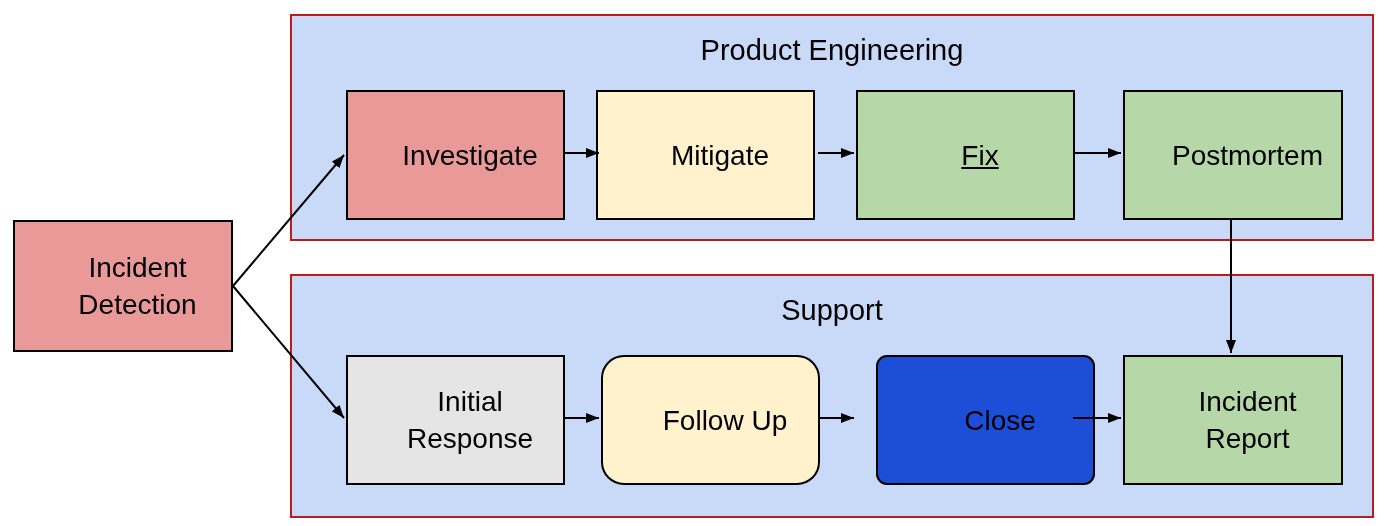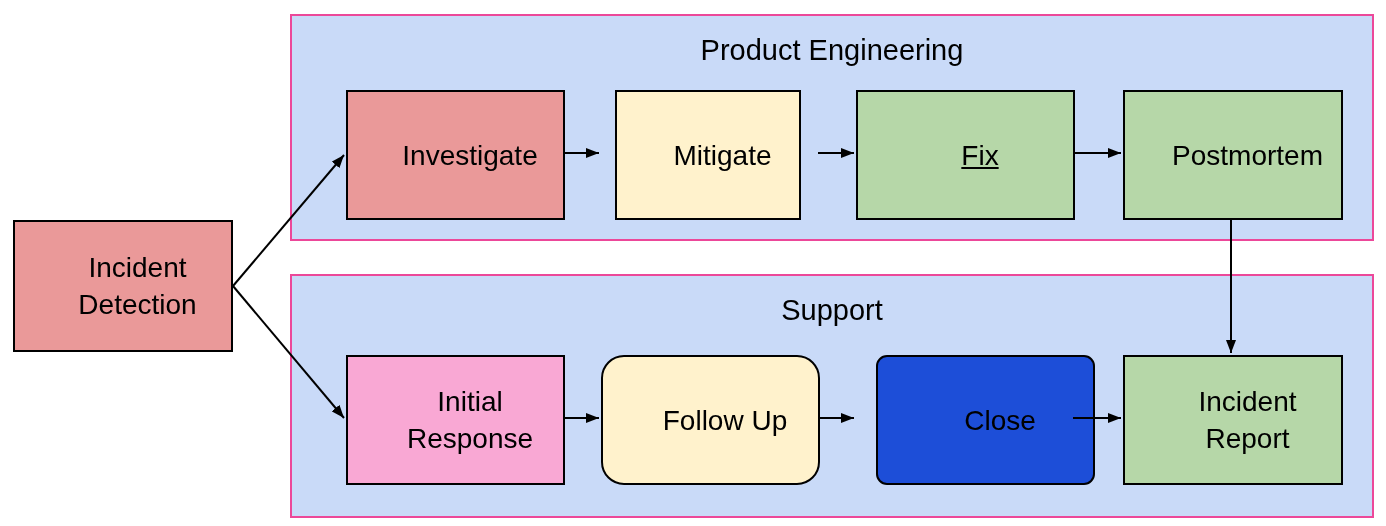--- a/index.html
+++ b/index.html
@@ -8,21 +8,21 @@
     width: 1386px;
     height: 526px;
     background: #ffffff;
     font-family: "Liberation Sans", sans-serif;
     color: #000000;
     overflow: hidden;
   }
   .lane {
     position: absolute;
     box-sizing: border-box;
-    border: 2px solid #ec4899;
+    border: 2px solid #b91c1c;
   }
   .lane-title {
     position: absolute;
     left: 0;
     top: 17px;
     width: 100%;
     text-align: center;
     font-size: 29px;
     line-height: 34px;
     white-space: nowrap;
@@ -60,28 +60,28 @@
 <body>
 
 <div class="canvas">
 
   <div class="node" style="left: 13px; top: 220px; width: 220px; height: 132px; background-color: rgb(234, 153, 153);">Incident
 Detection</div>
 
   <div class="lane" style="left: 290px; top: 14px; width: 1084px; height: 227px; background-color: rgb(201, 218, 248);">
     <div class="lane-title">Product Engineering</div>
     <div class="node" style="left: 54px; top: 74px; width: 219px; height: 130px; background-color: rgb(234, 153, 153);">Investigate</div>
-    <div class="node" style="left: 323px; top: 74px; width: 186px; height: 130px; background-color: rgb(255, 242, 204);">Mitigate</div>
+    <div class="node" style="left: 304px; top: 74px; width: 219px; height: 130px; background-color: rgb(255, 242, 204);">Mitigate</div>
     <div class="node" style="left: 564px; top: 74px; width: 219px; height: 130px; background-color: rgb(182, 215, 168); text-decoration: underline;">Fix</div>
     <div class="node" style="left: 831px; top: 74px; width: 220px; height: 130px; background-color: rgb(182, 215, 168); text-align: right;">Postmortem</div>
   </div>
 
   <div class="lane" style="left: 290px; top: 274px; width: 1084px; height: 244px; background-color: rgb(201, 218, 248);">
     <div class="lane-title">Support</div>
-    <div class="node" style="left: 54px; top: 79px; width: 219px; height: 130px; background-color: #f9a8d4;">Initial
+    <div class="node" style="left: 54px; top: 79px; width: 219px; height: 130px; background-color: #e5e5e5;">Initial
 Response</div>
     <div class="node" style="left: 309px; top: 79px; width: 219px; height: 130px; background-color: rgb(255, 242, 204); border-radius: 23px;">Follow Up</div>
     <div class="node" style="left: 584px; top: 79px; width: 219px; height: 130px; background-color: #1d4ed8; border-radius: 11px;">Close</div>
     <div class="node" style="left: 831px; top: 79px; width: 220px; height: 130px; background-color: rgb(182, 215, 168);">Incident
 Report</div>
   </div>
 
   <svg id="edge-layer" viewBox="0 0 1386 526" xmlns="http://www.w3.org/2000/svg">
     <defs>
       <marker id="arrowhead" viewBox="0 0 13 10" refX="13" refY="5" markerWidth="13" markerHeight="10" markerUnits="userSpaceOnUse" orient="auto">

